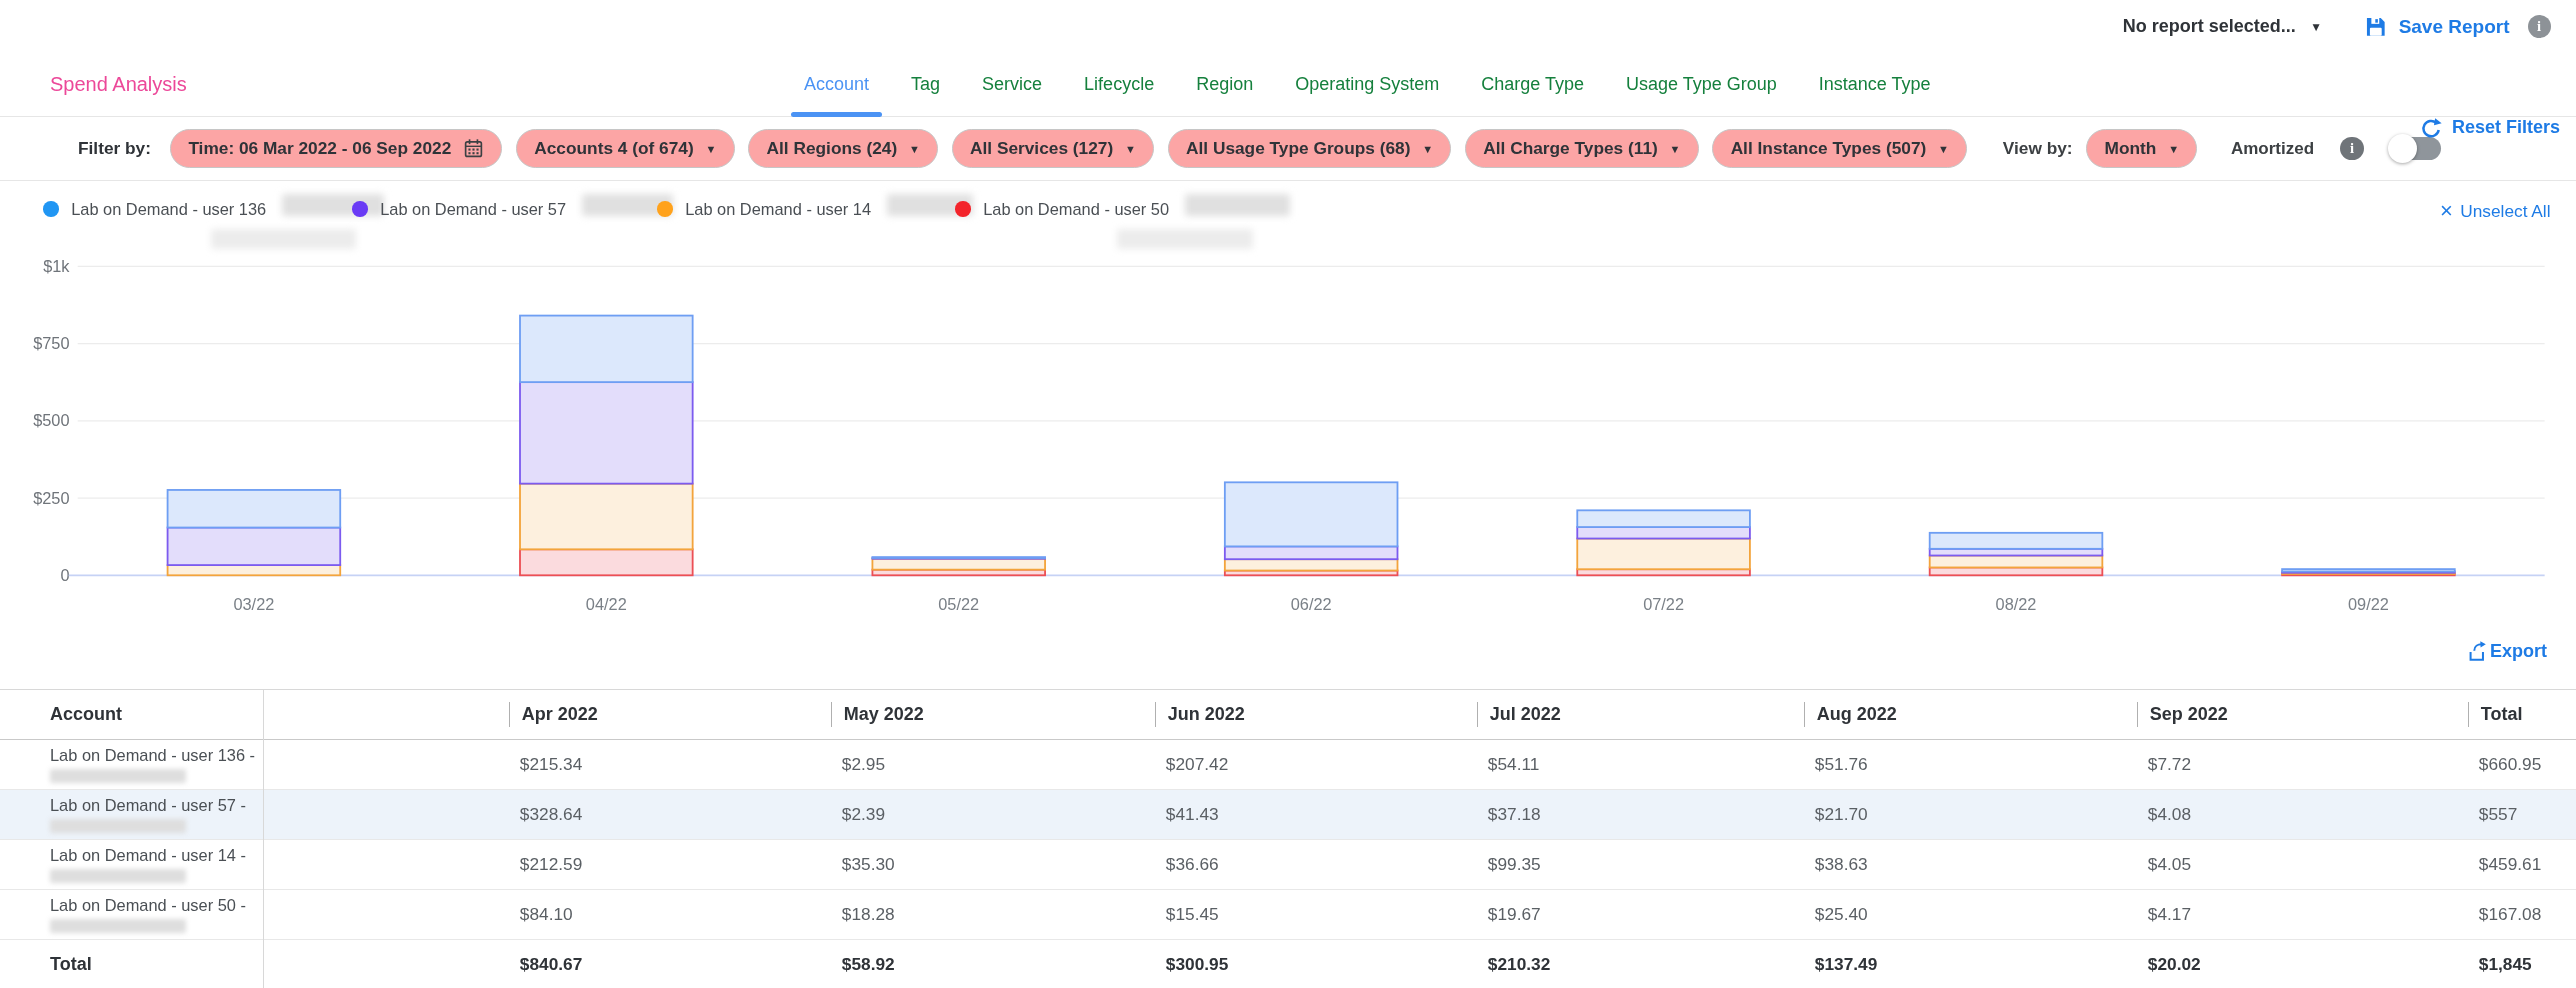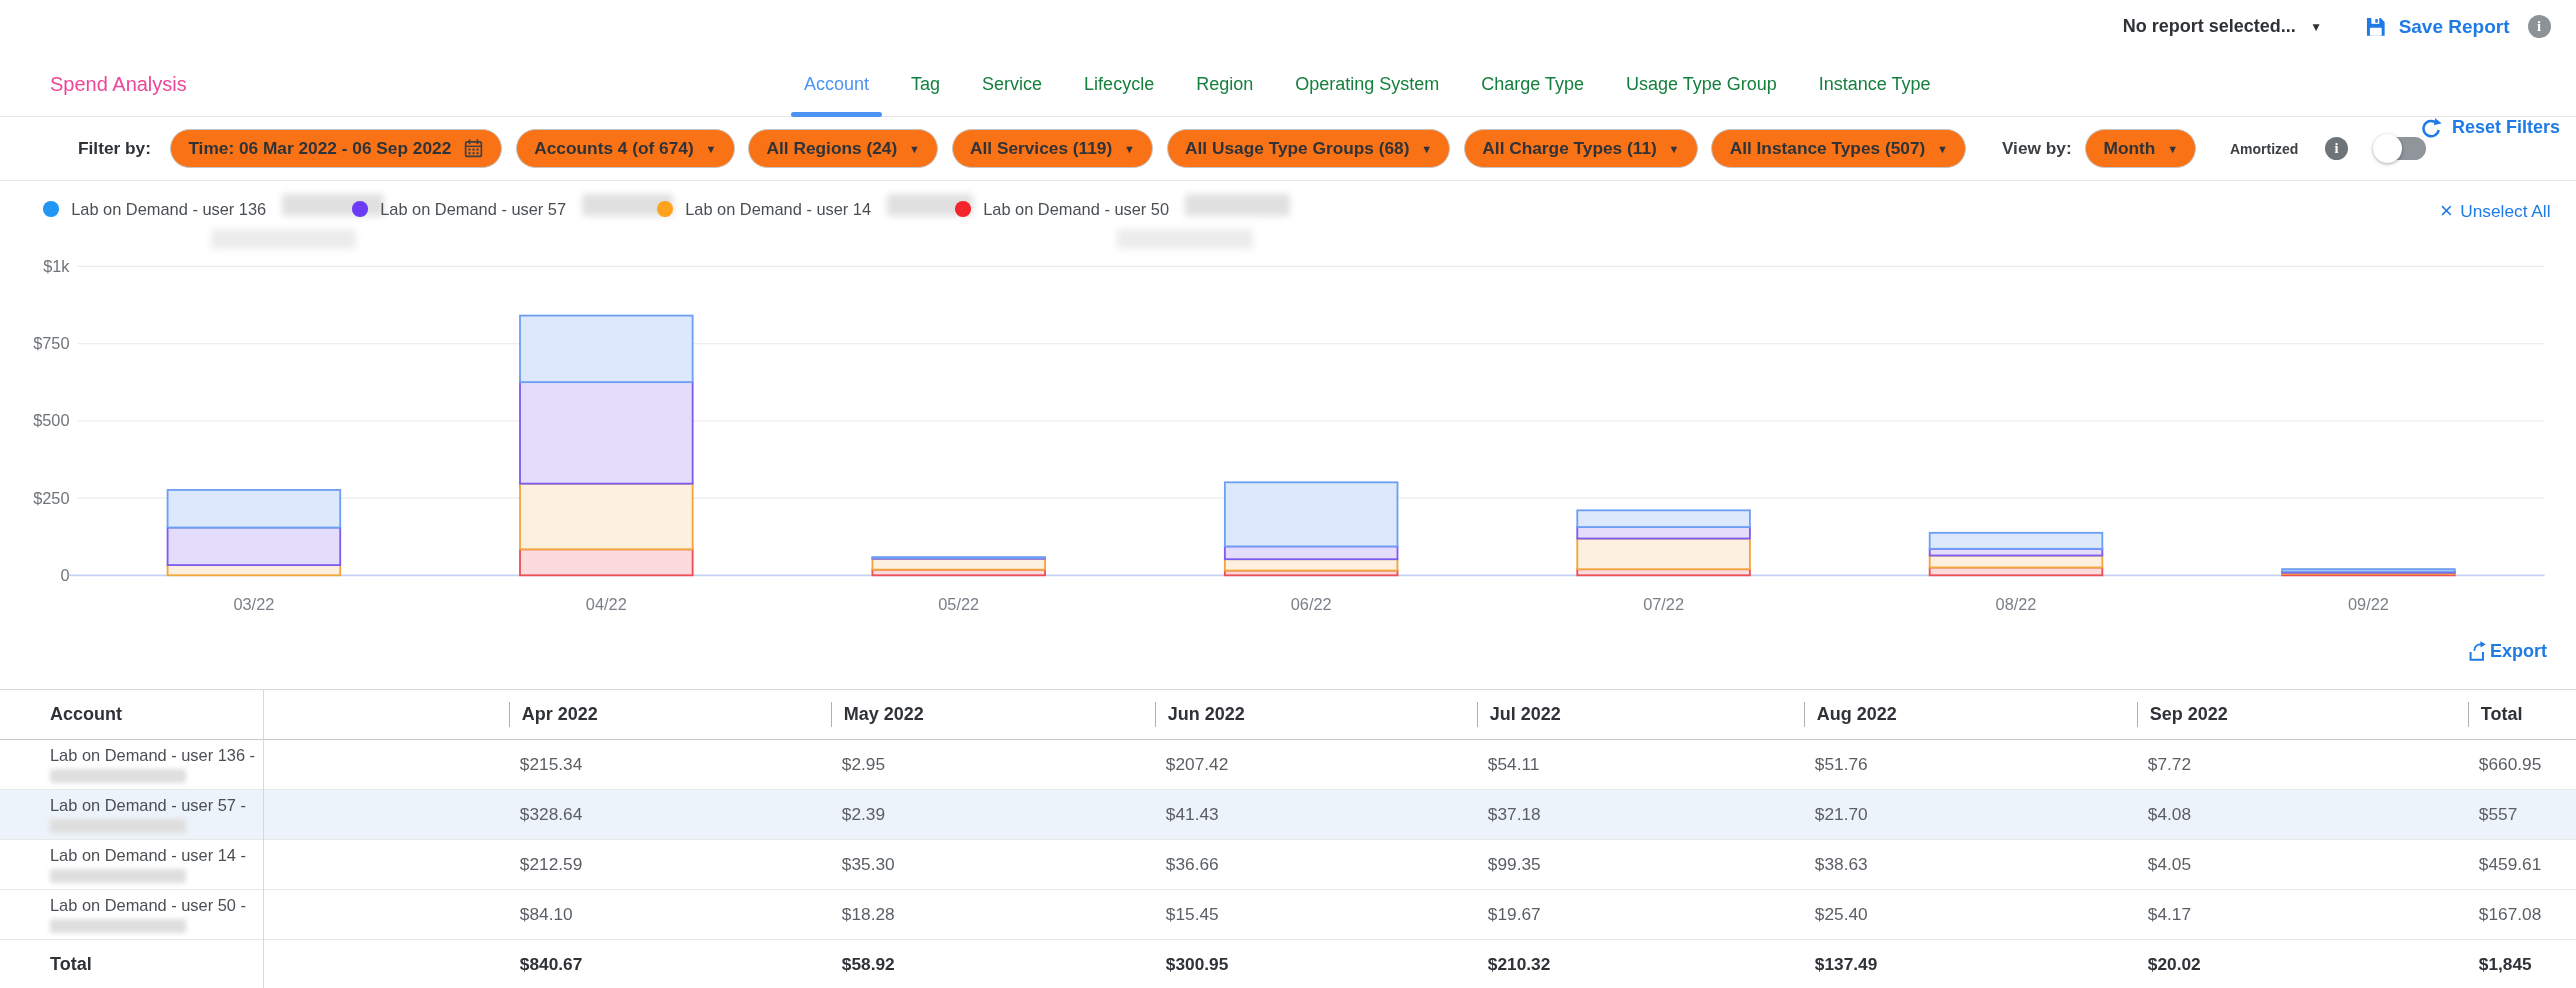--- a/index.html
+++ b/index.html
@@ -24,24 +24,24 @@
   .tabs { position:absolute; left:804px; top:0; bottom:0; display:flex; gap:42px; }
   .tab { display:flex; align-items:center; font-size:18px; color:#15803d; position:relative; cursor:pointer; white-space:nowrap; }
   .tab.active { color:#4b93f4; }
   .tab.active::after { content:""; position:absolute; left:-12.7px; right:-12.7px; bottom:-0.9px; height:4.5px; background:#4b93f4; border-radius:2.7px; }
 
   
   .filter-bar { height:64px; border-bottom:0.9px solid #e6e6e6; display:flex; align-items:center; padding-left:78px; gap:13.6px; position:relative; }
   .filter-label { font-weight:bold; font-size:17.3px; color:#2f3338; margin-right:5.5px; }
   .pills { display:flex; gap:13.6px; }
   .pill { display:flex; align-items:center; gap:11.8px; border:1.4px solid #c6c6c6; border-radius:20px; height:39px;
-          padding:0 17.3px; font-weight:bold; font-size:17.3px; color:#2f3338; white-space:nowrap; cursor:pointer; background:#f97316; }
+          padding:0 17.3px; font-weight:bold; font-size:17.3px; color:#2f3338; white-space:nowrap; cursor:pointer; background:#fca5a5; }
   .pill .caret, .view-pill .caret { font-size:11px; color:#2f3338; }
   .view-by-label { font-weight:bold; font-size:17.3px; margin-left:22px; white-space:nowrap; }
-  .amortized-label { font-weight:bold; font-size:14px; margin-left:20px; }
+  .amortized-label { font-weight:bold; font-size:17px; margin-left:20px; }
   .info-dark { width:23.6px; height:23.6px; border-radius:50%; background:#6f7479; color:#fff; font-size:14.5px; font-weight:bold;
                display:flex; align-items:center; justify-content:center; font-family:"Liberation Serif", serif; margin-left:12.7px; }
   .toggle { width:51px; height:23.6px; background:#8f959b; border-radius:11.8px; position:relative; margin-left:12.7px; cursor:pointer; }
   .toggle .knob { position:absolute; left:-1.8px; top:-2.7px; width:29px; height:29px; background:#fff; border-radius:50%;
                   box-shadow:0 0.9px 3.6px rgba(0,0,0,.35); }
   .reset { position:absolute; right:16px; top:0; bottom:0; display:flex; align-items:flex-start; gap:9px; color:#1e7be5;
            font-weight:bold; font-size:18px; cursor:pointer; }
 
   
   .legend-row { position:relative; height:79px; }
@@ -135,21 +135,21 @@
       </div>
       <div class="pill">
         <span>Accounts 4 (of 674)</span>
         <span class="caret">▼</span>
       </div>
       <div class="pill">
         <span>All Regions (24)</span>
         <span class="caret">▼</span>
       </div>
       <div class="pill">
-        <span>All Services (119)</span>
+        <span>All Services (127)</span>
         <span class="caret">▼</span>
       </div>
       <div class="pill">
         <span>All Usage Type Groups (68)</span>
         <span class="caret">▼</span>
       </div>
       <div class="pill">
         <span>All Charge Types (11)</span>
         <span class="caret">▼</span>
       </div>

